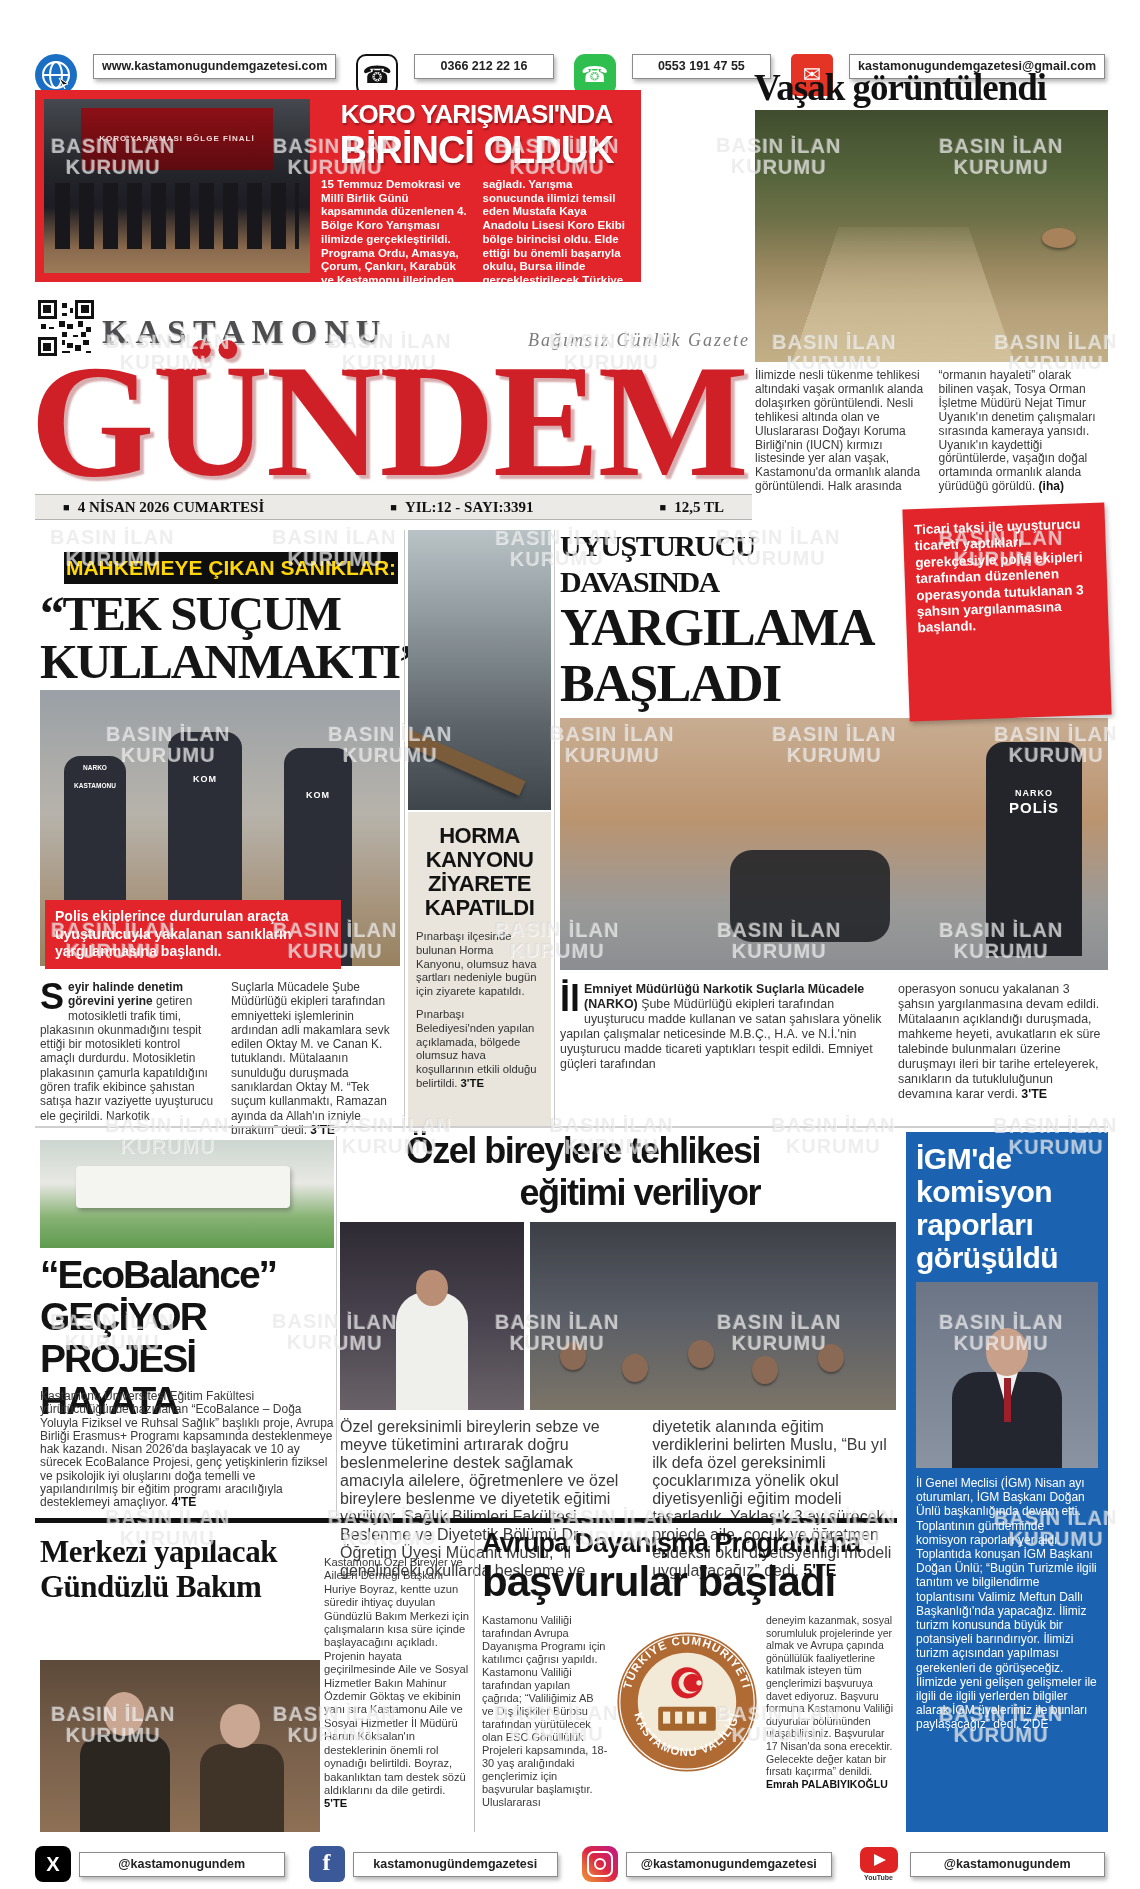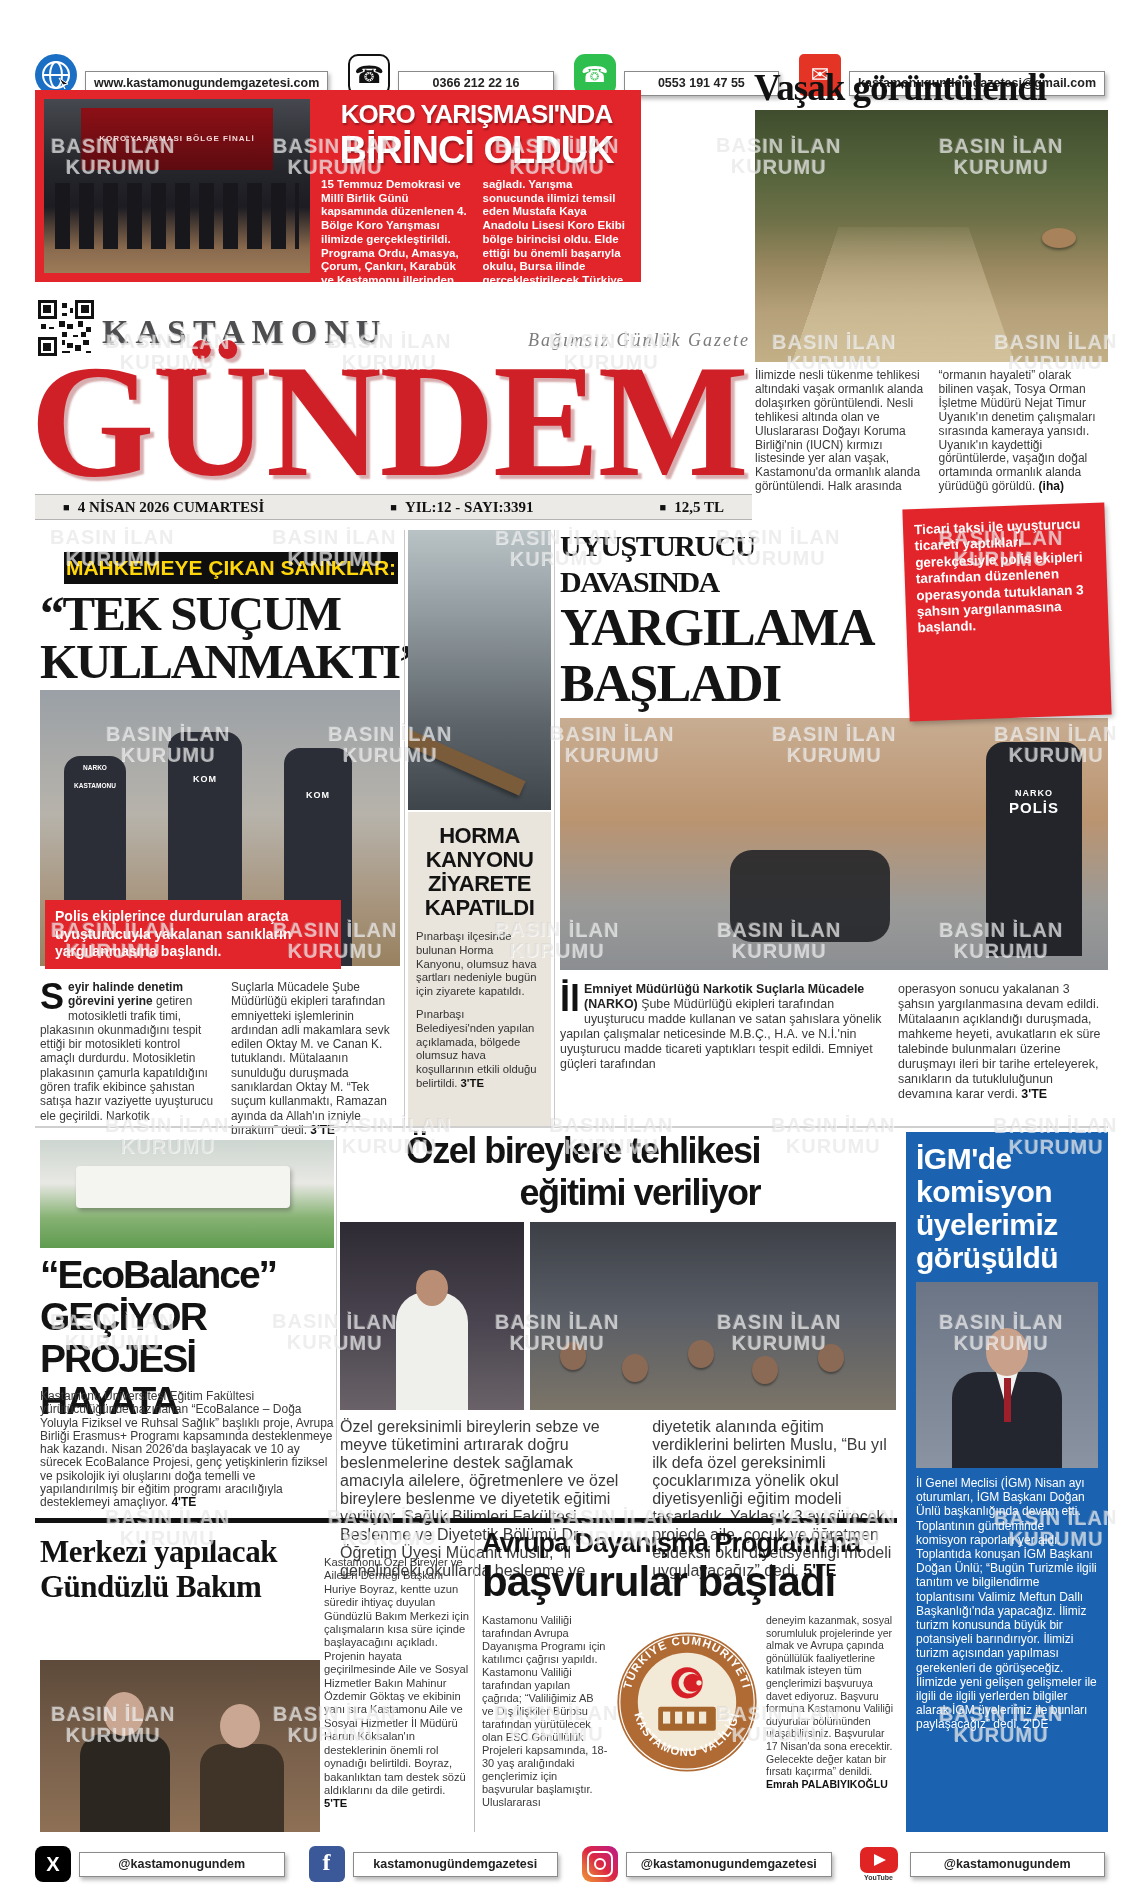--- a/index.html
+++ b/index.html
@@ -5,21 +5,21 @@
   *{margin:0;padding:0;box-sizing:border-box}
   html,body{background:#fff}
   .page{position:relative;width:1140px;height:1889px;background:#fff;overflow:hidden;
         font-family:"Liberation Sans",sans-serif;color:#3a3a3a}
   
   .wm{position:absolute;z-index:60;pointer-events:none;text-align:center;
       font:800 20px/1.05 "Liberation Sans",sans-serif;letter-spacing:1px;
       color:rgba(200,200,200,.30);text-shadow:1px 1px 0 rgba(255,255,255,.65)}
   
   .topbar{position:absolute;left:35px;top:50px;width:1070px;height:50px;display:flex;gap:20px;align-items:center}
-  .contact{flex:1;display:flex;align-items:flex-end;gap:8px}
+  .contact{flex:1;display:flex;align-items:flex-start;gap:16px}
   .cbar{flex:1;background:#fff;border:1px solid #8a8a8a;box-shadow:2px 3px 4px rgba(0,0,0,.28);
         padding:4px 8px;font:700 12.5px/15px "Liberation Sans",sans-serif;color:#222;
         text-align:center;white-space:nowrap;overflow:hidden}
   .ci{width:42px;height:42px;display:flex;align-items:center;justify-content:center;flex:none}
   .ci-globe{background:#1a6fc4;border-radius:50%}
   .ci-phone{background:#fff;border:2.5px solid #111;border-radius:10px;font-size:24px;color:#111}
   .ci-wa{background:#2fbf4f;border-radius:11px;font-size:22px;color:#fff}
   .ci-mail{background:#e33426;border-radius:5px;font-size:22px;color:#fff}
   
   .koro{position:absolute;left:35px;top:90px;width:606px;height:192px;background:#e2242b;
@@ -364,21 +364,21 @@
   </div>
   <div class="besl-body">
     <p>Özel gereksinimli bireylerin sebze ve meyve tüketimini artırarak doğru beslenmelerine destek sağlamak amacıyla ailelere, öğretmenlere ve özel bireylere beslenme ve diyetetik eğitimi veriliyor. Sağlık Bilimleri Fakültesi Beslenme ve Diyetetik Bölümü Dr. Öğretim Üyesi Mücahit Muslu; “İl genelindeki okullarda beslenme ve</p>
     <p><span>diyetetik alanında eğitim verdiklerini belirten Muslu, “Bu yıl ilk defa özel gereksinimli çocuklarımıza yönelik okul diyetisyenliği eğitim modeli tasarladık. Yaklaşık 3 ay sürecek projede aile, çocuk ve öğretmen endeksli okul diyetisyenliği modeli uygulayacağız” dedi.</span> <b class="refk">5'TE</b></p>
   </div>
 
   <div class="igm">
     <div class="igm-title">
       <div>İGM'de</div>
       <div>komisyon</div>
-      <div>üyelerimiz</div>
+      <div>raporları</div>
       <div>görüşüldü</div>
     </div>
     <div class="igm-photo">
       <div class="suit"></div>
       <div class="shirt"></div>
       <div class="tie"></div>
       <div class="head2"></div>
     </div>
     <p class="igm-body"><span>İl Genel Meclisi (İGM) Nisan ayı oturumları, İGM Başkanı Doğan Ünlü başkanlığında devam etti. Toplantının gündeminde komisyon raporları yer aldı. Toplantıda konuşan İGM Başkanı Doğan Ünlü; “Bugün Turizmle ilgili tanıtım ve bilgilendirme toplantısını Valimiz Meftun Dallı Başkanlığı'nda yapacağız.  İlimiz turizm konusunda büyük bir potansiyeli barındırıyor. İlimizi turizm açısından yapılması gerekenleri de görüşeceğiz. İlimizde yeni gelişen gelişmeler ile ilgili de ilgili yerlerden bilgiler alarak İGM üyelerimiz ile bunları paylaşacağız” dedi.</span> <b class="ref">2'DE</b></p>
   </div>

